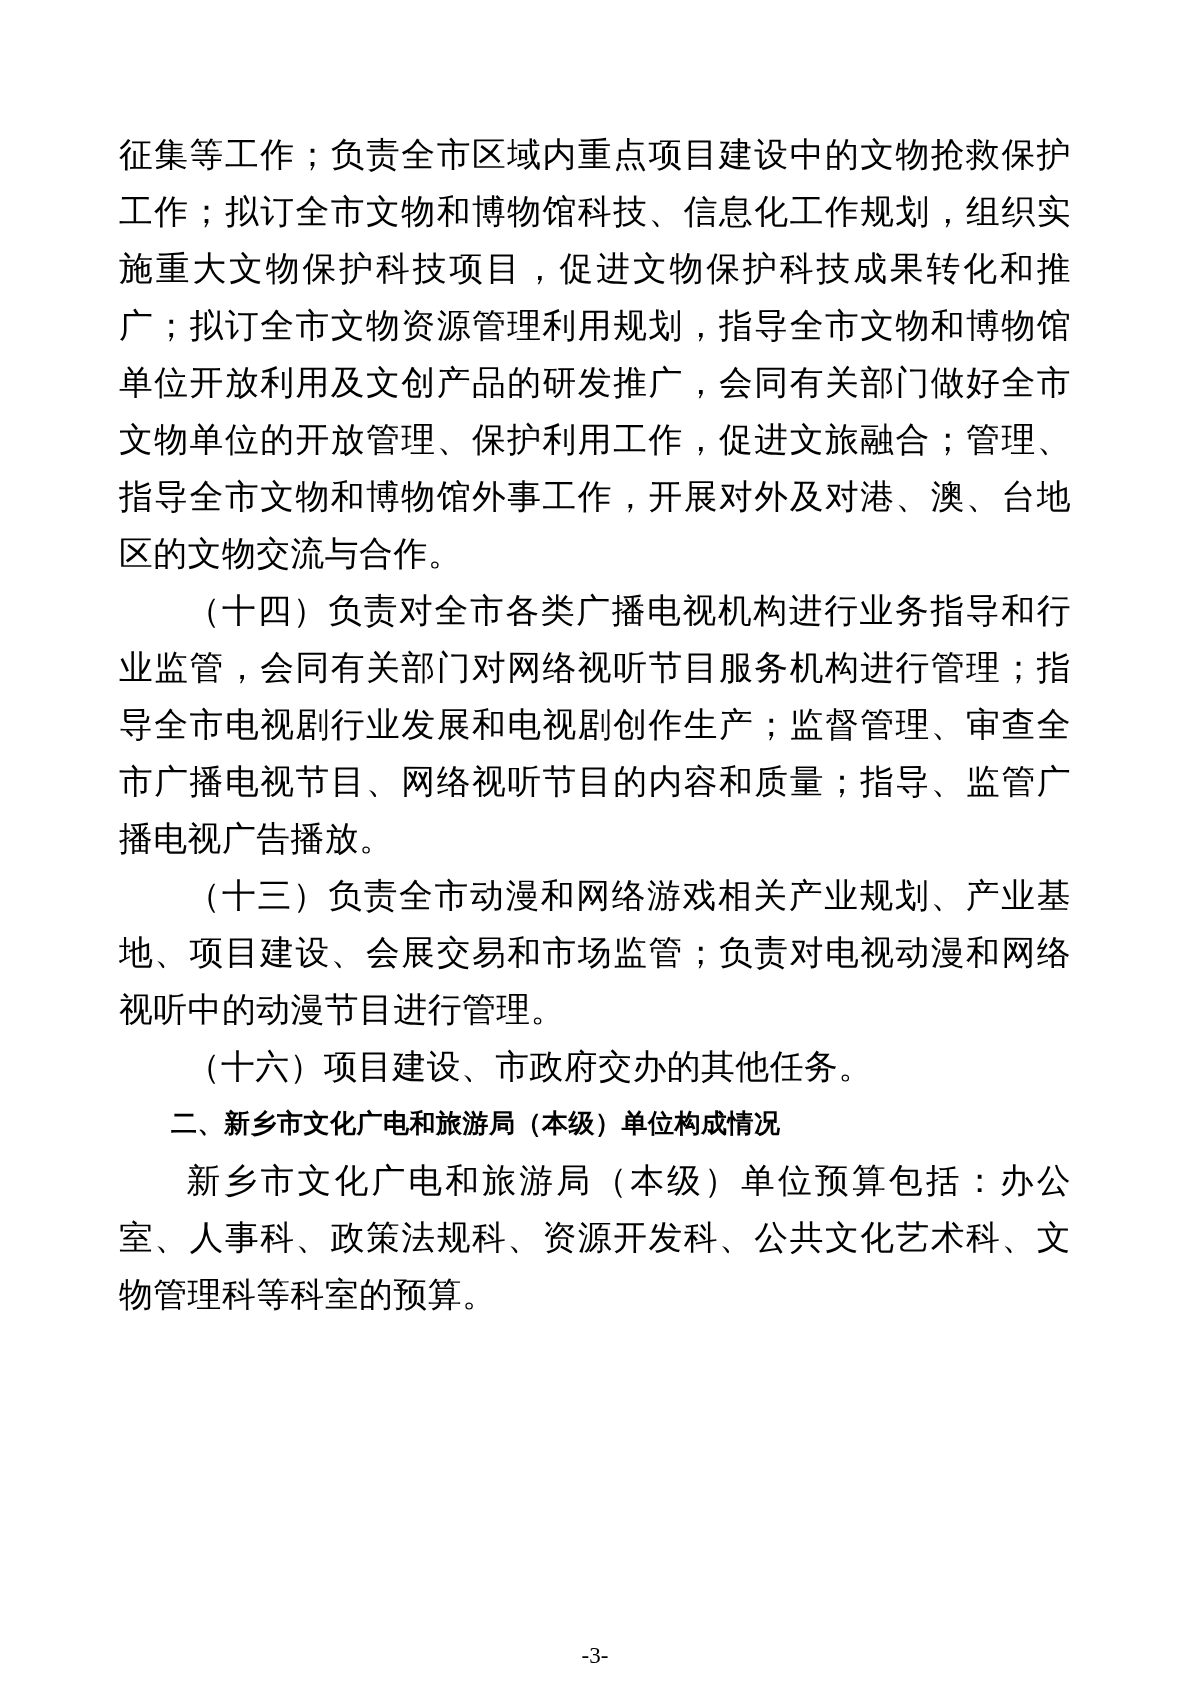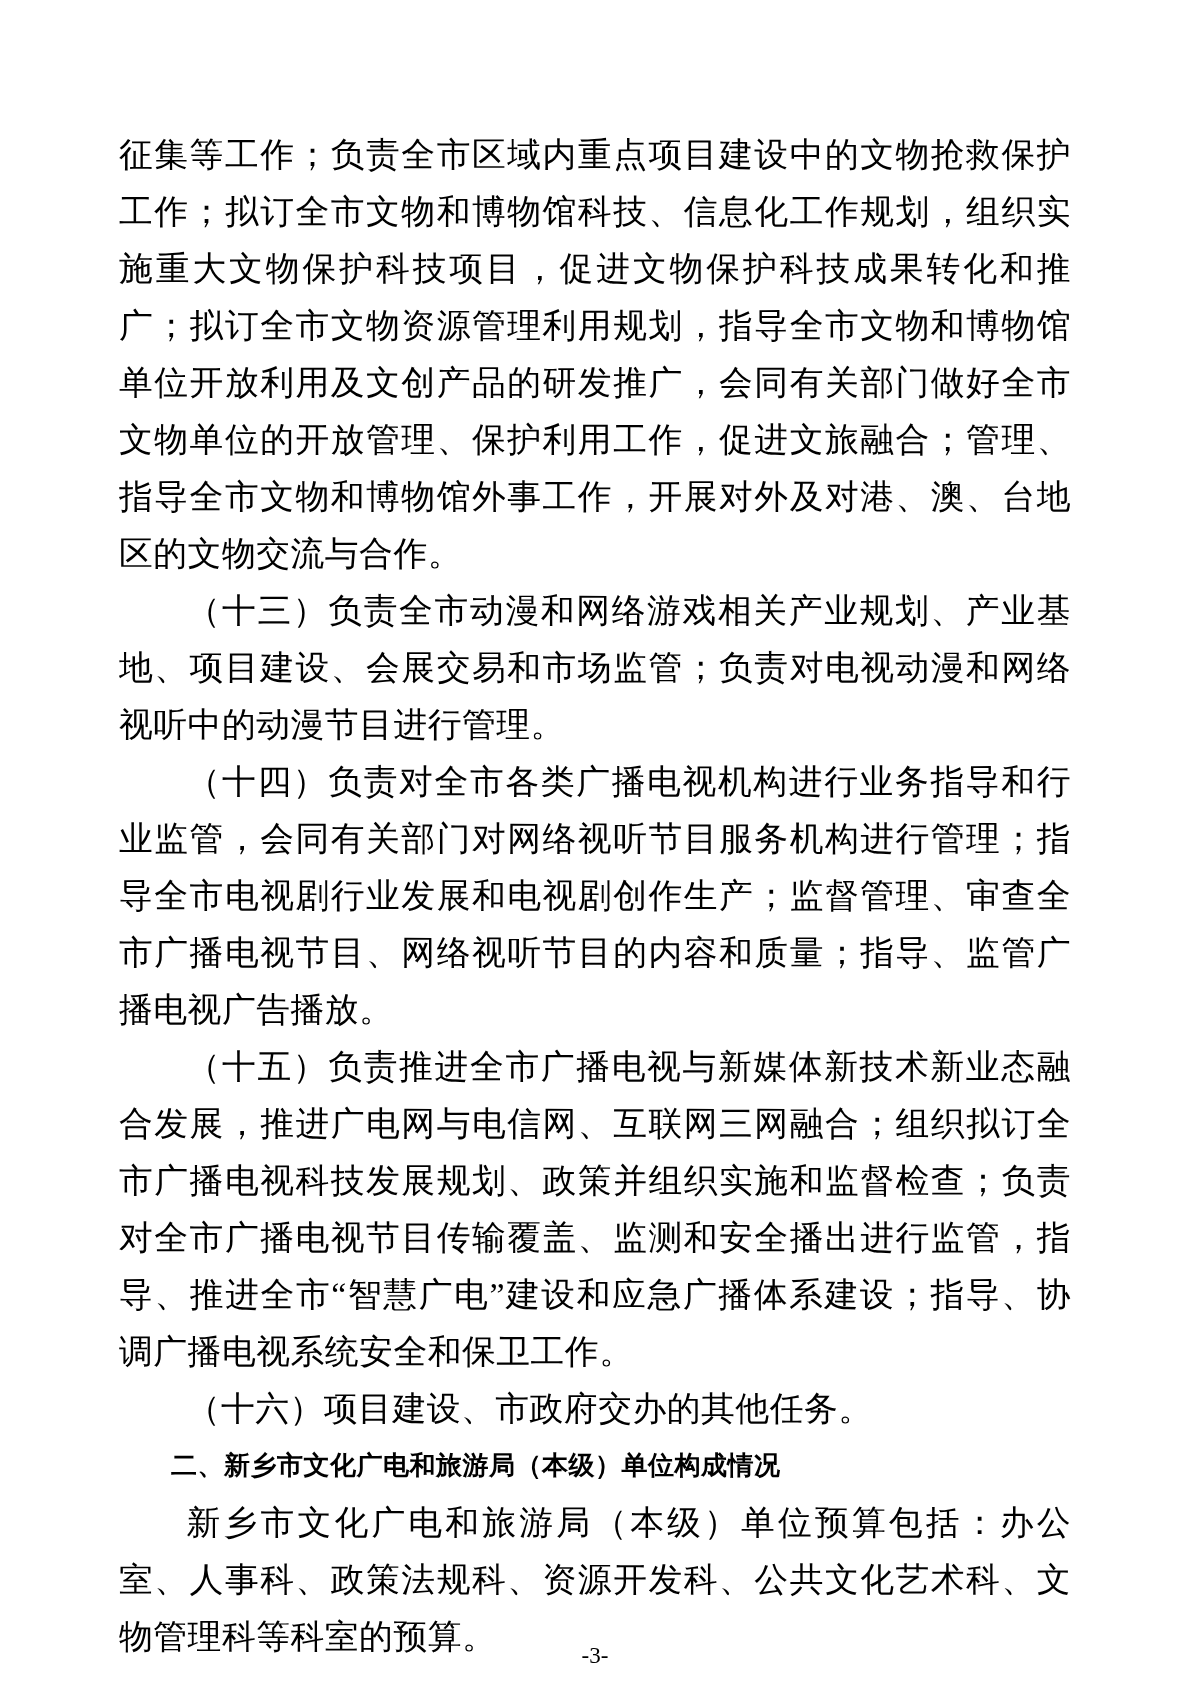--- a/index.html
+++ b/index.html
@@ -54,21 +54,20 @@
     line-height: 28px;
     color: #000000;
   }
 </style>
 </head>
 <body>
 
 <div class="page">
   <div class="doc-body">
     <p class="para">征集等工作；负责全市区域内重点项目建设中的文物抢救保护工作；拟订全市文物和博物馆科技、信息化工作规划，组织实施重大文物保护科技项目，促进文物保护科技成果转化和推广；拟订全市文物资源管理利用规划，指导全市文物和博物馆单位开放利用及文创产品的研发推广，会同有关部门做好全市文物单位的开放管理、保护利用工作，促进文旅融合；管理、指导全市文物和博物馆外事工作，开展对外及对港、澳、台地区的文物交流与合作。</p>
+    <p class="para indent">（十四）负责对全市各类广播电视机构进行业务指导和行业监管，会同有关部门对网络视听节目服务机构进行管理；指导全市电视剧行业发展和电视剧创作生产；监督管理、审查全市广播电视节目、网络视听节目的内容和质量；指导、监管广播电视广告播放。</p>
     <p class="para indent">（十三）负责全市动漫和网络游戏相关产业规划、产业基地、项目建设、会展交易和市场监管；负责对电视动漫和网络视听中的动漫节目进行管理。</p>
-    <p class="para indent">（十四）负责对全市各类广播电视机构进行业务指导和行业监管，会同有关部门对网络视听节目服务机构进行管理；指导全市电视剧行业发展和电视剧创作生产；监督管理、审查全市广播电视节目、网络视听节目的内容和质量；指导、监管广播电视广告播放。</p>
-    <p class="para indent">（十五）负责推进全市广播电视与新媒体新技术新业态融合发展，推进广电网与电信网、互联网三网融合；组织拟订全市广播电视科技发展规划、政策并组织实施和监督检查；负责对全市广播电视节目传输覆盖、监测和安全播出进行监管，指导、推进全市“智慧广电”建设和应急广播体系建设；指导、协调广播电视系统安全和保卫工作。</p>
     <p class="para indent">（十六）项目建设、市政府交办的其他任务。</p>
     <h2 class="heading">二、新乡市文化广电和旅游局（本级）单位构成情况</h2>
     <p class="para indent">新乡市文化广电和旅游局（本级）单位预算包括：办公室、人事科、政策法规科、资源开发科、公共文化艺术科、文物管理科等科室的预算。</p>
   </div>
   <div class="page-number">-3-</div>
 </div>
 
 </body></html>

